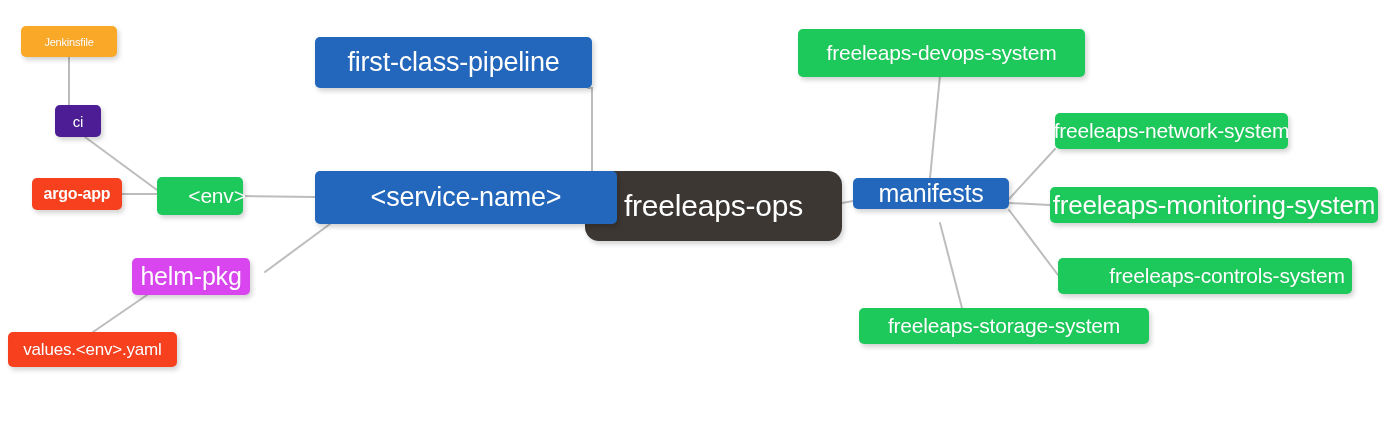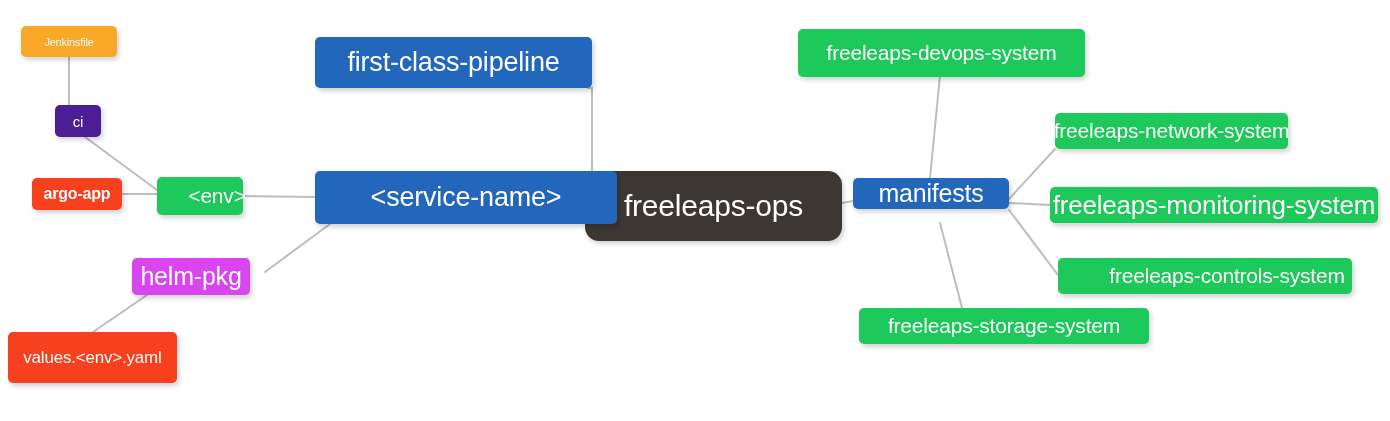--- a/index.html
+++ b/index.html
@@ -63,21 +63,21 @@
     </svg>
   <div id="nodes-layer">
       <div class="node" style="left: 585px; top: 171px; width: 257px; height: 70px; background: rgb(60, 55, 51); font-size: 30px; border-radius: 14px;">freeleaps-ops</div>
       <div class="node" style="left: 315px; top: 171px; width: 302px; height: 53px; background: rgb(34, 103, 188); font-size: 27px;">&lt;service-name&gt;</div>
       <div class="node" style="left: 853px; top: 178px; width: 156px; height: 31px; background: rgb(34, 103, 188); font-size: 25px; text-align: center;">manifests</div>
       <div class="node" style="left: 315px; top: 37px; width: 277px; height: 51px; background: rgb(34, 103, 188); font-size: 27px;">first-class-pipeline</div>
       <div class="node" style="left: 157px; top: 177px; width: 86px; height: 38px; background: rgb(29, 201, 91); font-size: 21px; padding-left: 34px;">&lt;env&gt;</div>
       <div class="node" style="left: 132px; top: 258px; width: 118px; height: 37px; background: #d946ef; font-size: 25px;">helm-pkg</div>
       <div class="node" style="left: 55px; top: 105px; width: 46px; height: 32px; background: #4c1d95; font-size: 15px;">ci</div>
       <div class="node" style="left: 32px; top: 178px; width: 90px; height: 32px; background: rgb(246, 64, 30); font-size: 16px; font-weight: bold;">argo-app</div>
-      <div class="node" style="left: 8px; top: 332px; width: 169px; height: 51px; background: rgb(246, 64, 30); font-size: 17px;">values.&lt;env&gt;.yaml</div>
+      <div class="node" style="left: 8px; top: 332px; width: 169px; height: 35px; background: rgb(246, 64, 30); font-size: 17px;">values.&lt;env&gt;.yaml</div>
       <div class="node" style="left: 21px; top: 26px; width: 96px; height: 31px; background: rgb(250, 168, 40); font-size: 11px;">Jenkinsfile</div>
       <div class="node" style="left: 798px; top: 29px; width: 287px; height: 48px; background: rgb(29, 201, 91); font-size: 21px;">freeleaps-devops-system</div>
       <div class="node" style="left: 1055px; top: 113px; width: 233px; height: 36px; background: rgb(29, 201, 91); font-size: 21px;">freeleaps-network-system</div>
       <div class="node" style="left: 1050px; top: 187px; width: 328px; height: 36px; background: rgb(29, 201, 91); font-size: 26px;">freeleaps-monitoring-system</div>
       <div class="node" style="left: 1058px; top: 258px; width: 294px; height: 36px; background: rgb(29, 201, 91); font-size: 21px; padding-left: 44px;">freeleaps-controls-system</div>
       <div class="node" style="left: 815px; top: 308px; width: 290px; height: 36px; background: rgb(29, 201, 91); font-size: 21px; margin-left: 44px;">freeleaps-storage-system</div>
     </div>
 </div>
 
 </body></html>

